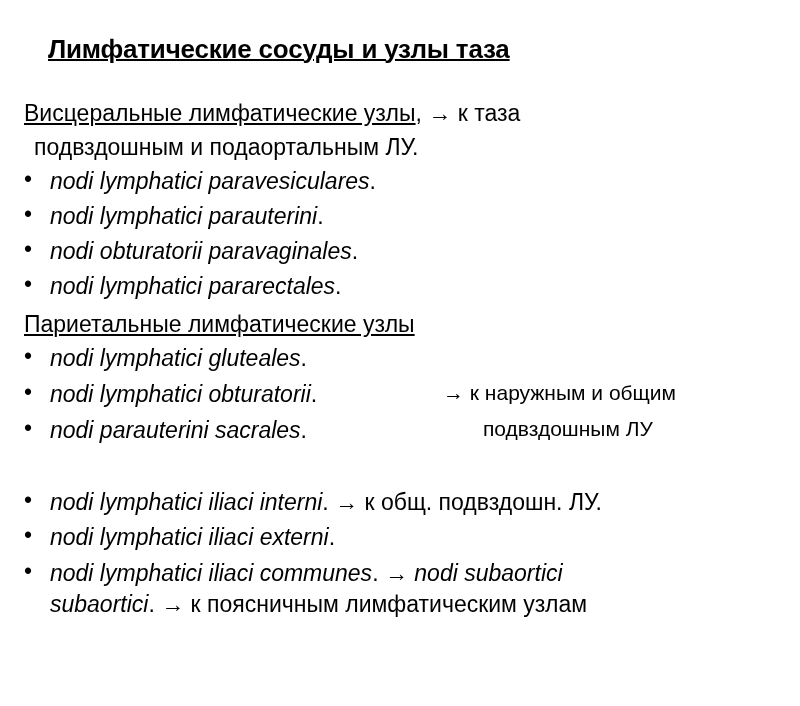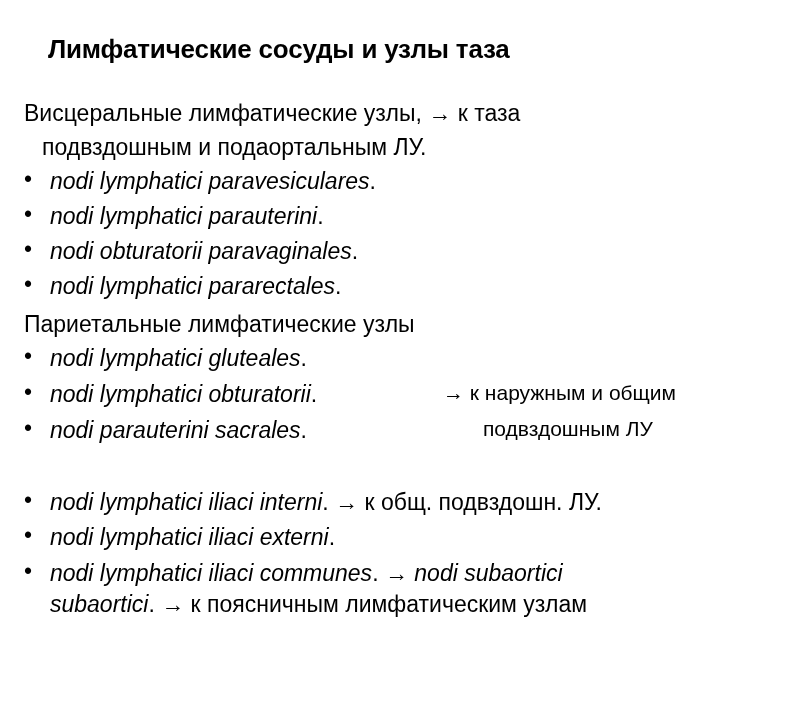--- a/index.html
+++ b/index.html
@@ -1,22 +1,22 @@
 <!DOCTYPE html>
 <html><head>
 <meta charset="utf-8">
 <style>
   html, body { margin: 0; padding: 0; background: #ffffff; }
   body { width: 800px; height: 706px; position: relative; overflow: hidden;
          font-family: "Liberation Sans", sans-serif; color: #000; }
   .title { position: absolute; left: 48px; top: 34px; font-size: 26px; font-weight: bold;
-           text-decoration-thickness: 2px; letter-spacing: -0.2px; }
+           text-decoration: underline; text-decoration-thickness: 2px; letter-spacing: -0.2px; }
   .line { position: absolute; left: 24px; font-size: 23px; white-space: nowrap; }
-  .u { }
-  .indent { left: 42px; }
+  .u { text-decoration: underline; }
+  .indent { left: 34px; }
   .bullet { position: absolute; left: 24px; font-size: 23px; }
   .li { position: absolute; left: 50px; font-size: 23px; white-space: nowrap; }
   .b { font-weight: normal; font-style: italic; }
   .note { position: absolute; font-size: 21px; white-space: nowrap; }
 </style>
 </head>
 <body>
 
 <div class="title">Лимфатические сосуды и узлы таза</div>
 

